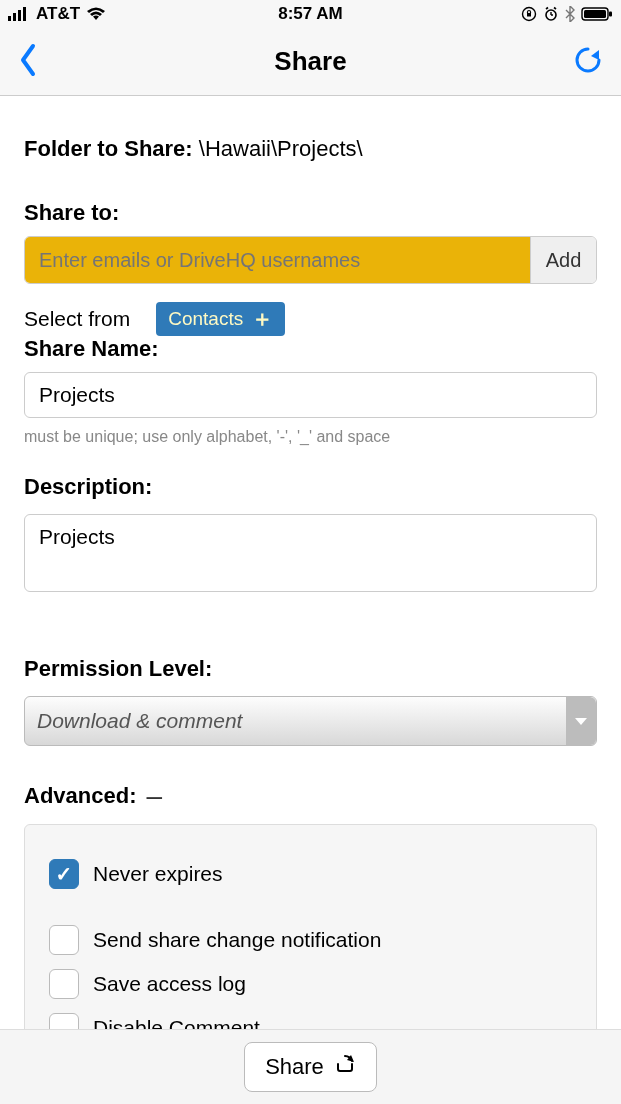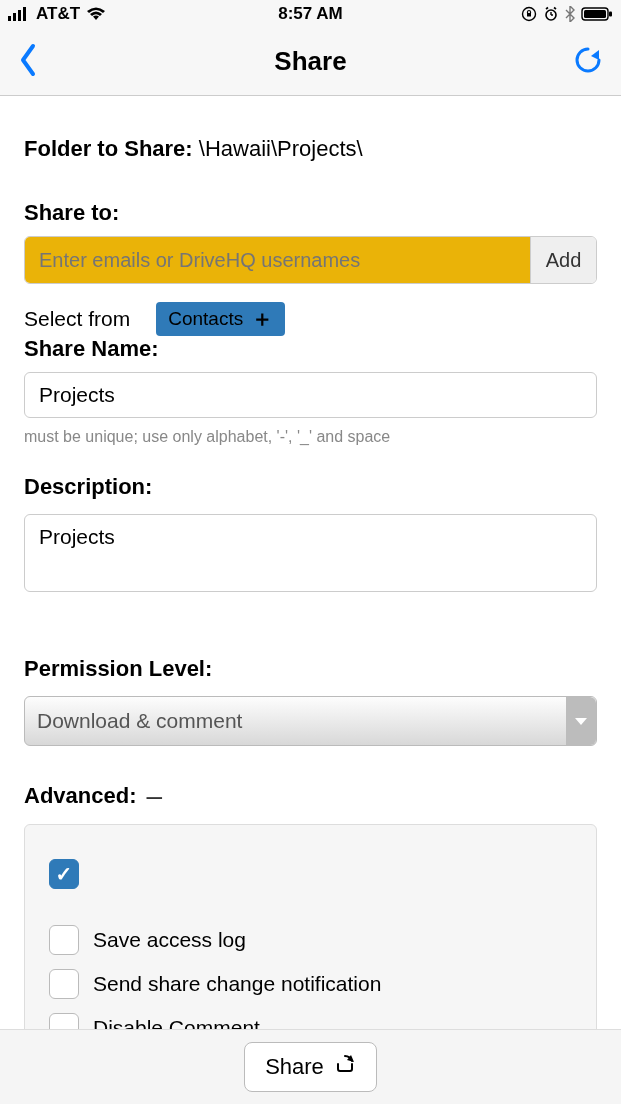--- a/index.html
+++ b/index.html
@@ -14,26 +14,26 @@
   .content { background: #fff; padding: 24px 24px 24px 24px; border-bottom: 1px solid #ddd; }
   .row-folder { font-size: 22px; margin: 16px 0 38px 0; }
   .row-folder .lbl { font-weight: 700; }
   .row-folder .val { font-weight: 400; }
   .section-label { font-size: 22px; font-weight: 700; margin-bottom: 10px; }
   .input-row { display: flex; border: 1px solid #ccc; border-radius: 6px; overflow: hidden; height: 48px; }
   .input-row input { flex: 1; border: none; padding: 0 14px; font-size: 20px; outline: none; background: #eab308; }
   .input-row .add-btn { width: 66px; background: #efefef; border: none; border-left: 1px solid #ccc; font-size: 20px; color: #333; cursor: pointer; }
   .select-from-row { display: flex; align-items: center; gap: 26px; margin-top: 18px; }
   .select-from-row .sf-label { font-size: 21px; }
-  .contacts-btn { background: #2f7ab8; color: #000000; border: none; border-radius: 4px; padding: 6px 12px; font-size: 19px; display: flex; align-items: center; gap: 8px; cursor: pointer; }
+  .contacts-btn { background: #2f7ab8; color: #fef9c3; border: none; border-radius: 4px; padding: 6px 12px; font-size: 19px; display: flex; align-items: center; gap: 8px; cursor: pointer; }
   .contacts-btn .plus { font-weight: 900; font-size: 22px; line-height: 1; }
   .text-input { width: 100%; border: 1px solid #ccc; border-radius: 6px; height: 46px; padding: 0 14px; font-size: 21px; outline: none; }
   .hint { font-size: 16px; color: #888; margin-top: 10px; margin-bottom: 28px; }
   .desc-input { width: 100%; border: 1px solid #ccc; border-radius: 6px; height: 78px; padding: 10px 14px; font-size: 21px; outline: none; resize: none; font-family: inherit; }
-  .perm-select { position: relative; width: 100%; height: 50px; border: 1px solid #bbb; border-radius: 6px; background: linear-gradient(#fdfdfd, #d8d8d8); display: flex; align-items: center; padding: 0 12px; font-size: 21px; color: #555; cursor: pointer; }
+  .perm-select { position: relative; width: 100%; height: 50px; border: 1px solid #bbb; border-radius: 6px; background: linear-gradient(#fdfdfd, #d8d8d8); display: flex; align-items: center; padding: 0 12px; font-size: 21px; color: #555; cursor: pointer; font-style: italic; }
   .perm-select .caret { position: absolute; right: 0; top: 0; bottom: 0; width: 30px; background: #bcbcbc; border-radius: 0 6px 6px 0; display: flex; align-items: center; justify-content: center; }
   .perm-select .caret::after { content: ""; border-left: 6px solid transparent; border-right: 6px solid transparent; border-top: 7px solid #fff; }
   .adv-header { display: flex; align-items: center; gap: 10px; margin-top: 36px; margin-bottom: 14px; }
   .adv-header .section-label { margin-bottom: 0; }
   .adv-toggle { font-size: 28px; color: #333; line-height: 1; cursor: pointer; user-select: none; }
   .adv-panel { background: #f6f6f6; border: 1px solid #ddd; border-radius: 6px; padding: 34px 24px 28px 24px; }
   .chk-row { display: flex; align-items: center; gap: 14px; margin-bottom: 14px; font-size: 21px; }
   .chk-row:first-child { margin-bottom: 36px; }
   .chk-box { width: 30px; height: 30px; border: 1.5px solid #bbb; border-radius: 6px; background: #fff; display: flex; align-items: center; justify-content: center; flex-shrink: 0; cursor: pointer; }
   .chk-box.checked { background: #2f7ab8; border-color: #2f7ab8; }
@@ -147,28 +147,29 @@
     <span class="caret"></span>
   </div>
 
   <div class="adv-header">
     <div class="section-label">Advanced:</div>
     <span class="adv-toggle">–</span>
   </div>
   <div class="adv-panel">
     <div class="chk-row">
       <span class="chk-box checked"></span>
+      <span>Never expires</span>
+    </div>
+    <div class="chk-row">
+      <span class="chk-box"></span>
+      <span>Send share change notification</span>
     </div>
     <div class="chk-row">
       <span class="chk-box"></span>
       <span>Save access log</span>
-    </div>
-    <div class="chk-row">
-      <span class="chk-box"></span>
-      <span>Send share change notification</span>
     </div>
     <div class="chk-row" style="margin-bottom:0">
       <span class="chk-box"></span>
       <span>Disable Comment</span>
     </div>
   </div>
 
 </div>
 
 <div class="footer">

